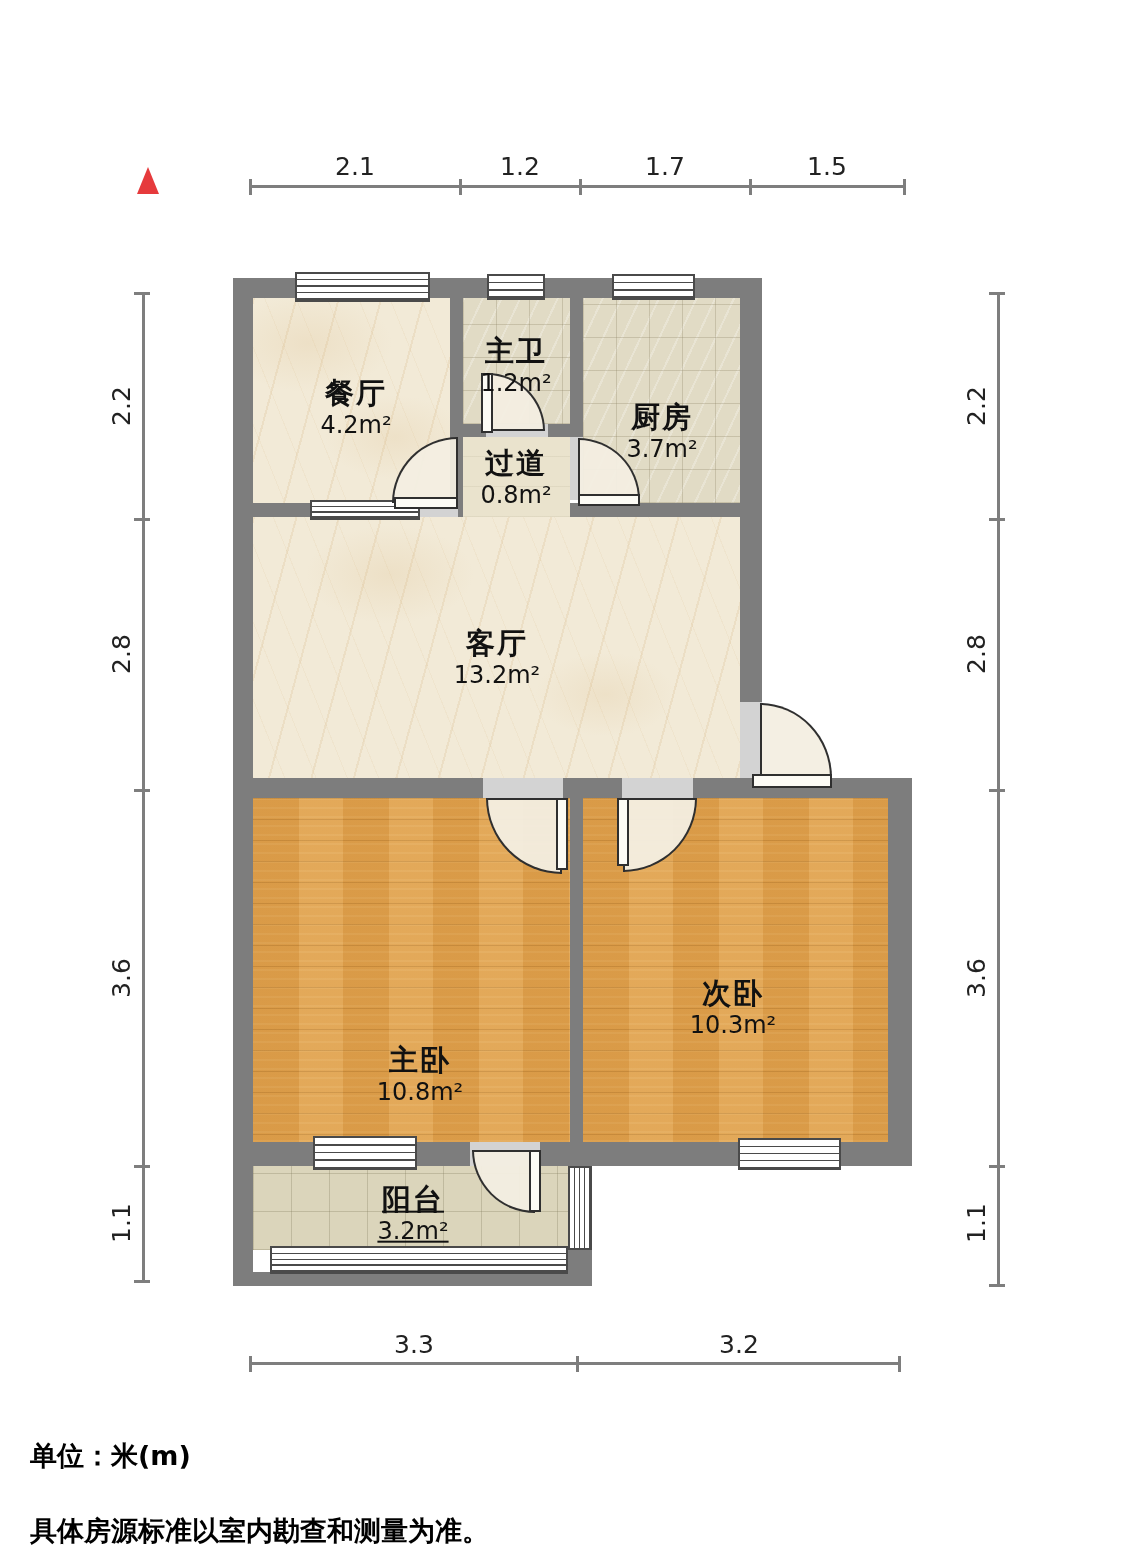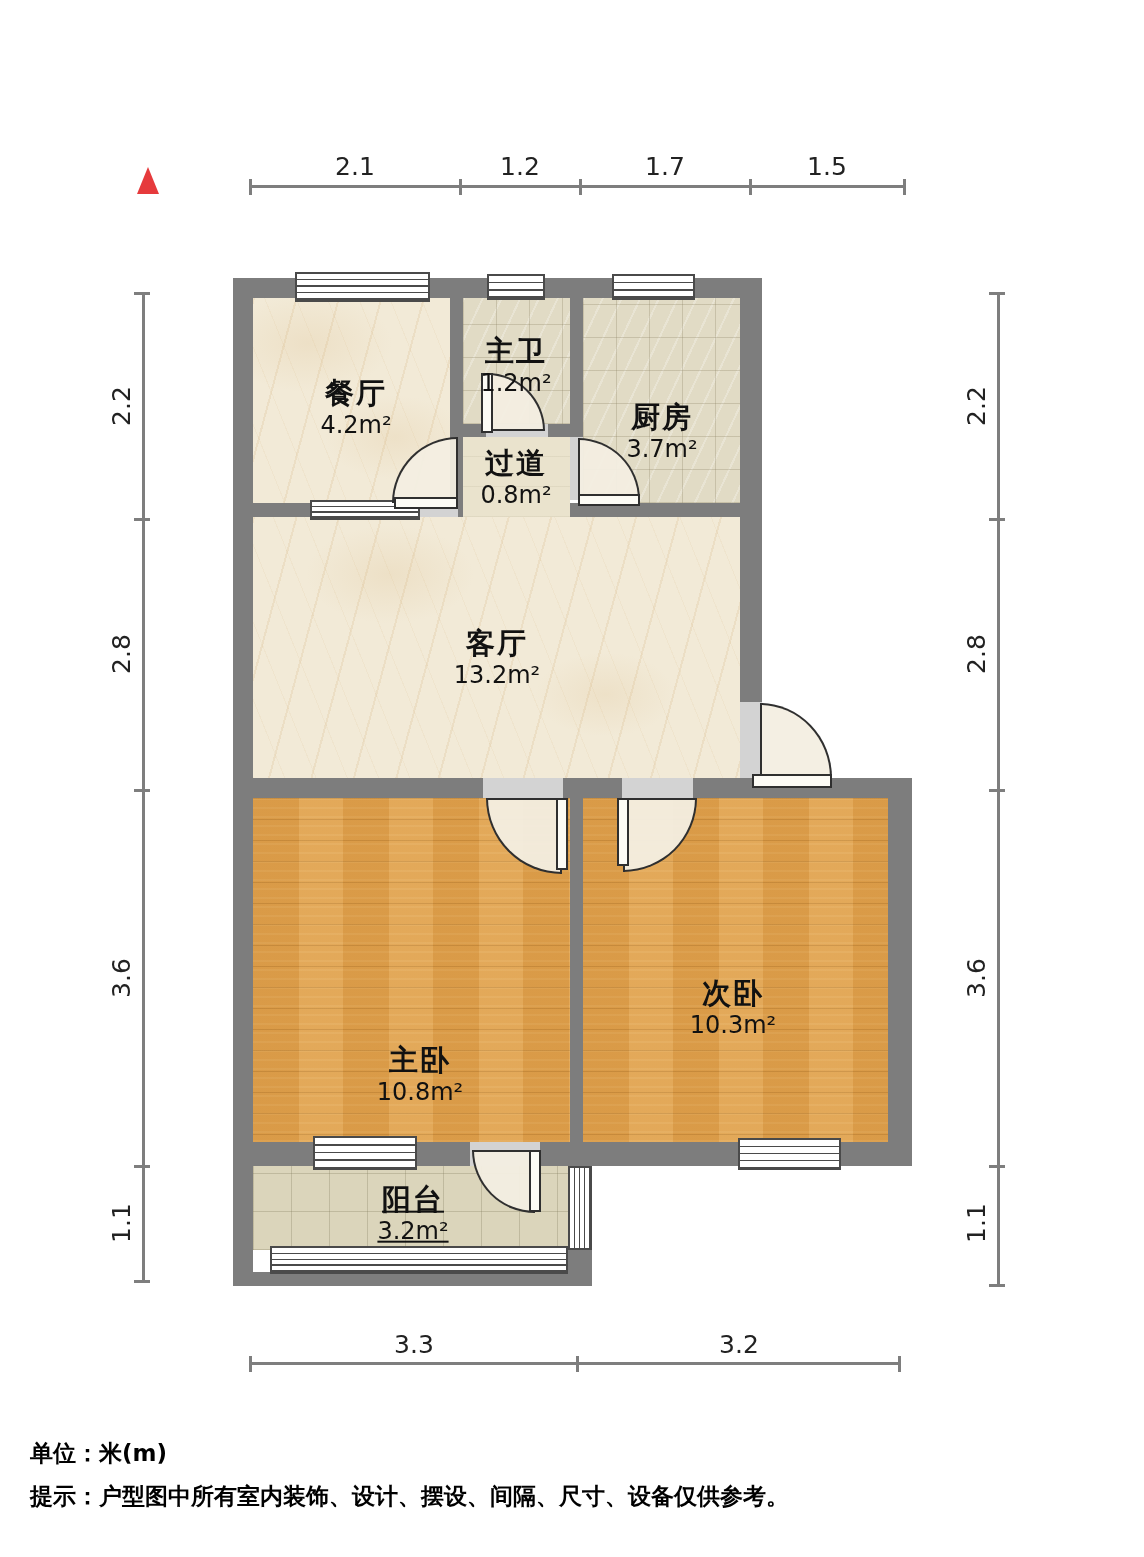--- a/index.html
+++ b/index.html
@@ -44,21 +44,21 @@
   .tick{position:absolute;background:#7e7e7e;}
   .dimlab{position:absolute;color:#222;font-size:25px;white-space:nowrap;transform:translate(-50%,-50%);}
   .dimlab.rot{transform:translate(-50%,-50%) rotate(-90deg);}
   
   .roomlab{position:absolute;transform:translate(-50%,-50%);text-align:center;color:#111;line-height:1.22;white-space:nowrap;}
   .roomlab .rn{font-size:29px;font-weight:700;letter-spacing:2px;}
   .roomlab .ra{font-size:24px;font-weight:400;}
   
   .compass{position:absolute;width:0;height:0;border-left:11px solid transparent;border-right:11px solid transparent;}
   
-  .foot{position:absolute;color:#000;font-size:23px;font-weight:700;white-space:nowrap;}
+  .foot{position:absolute;color:#000;font-size:27px;font-weight:700;white-space:nowrap;}
 </style>
 </head>
 <body>
 
 <div class="canvas">
 
   <div class="compass" style="left:137px;top:167px;border-bottom:27px solid #e63a3c;"></div>
 
   <div class="floor marble" style="left:253px;top:298px;width:197px;height:205px;"></div>
   <div class="floor tile" style="left:463px;top:298px;width:107px;height:126px;"></div>
@@ -192,15 +192,15 @@
   <div class="tick" style="left:989px;top:518px;width:16px;height:3px;"></div>
   <div class="tick" style="left:989px;top:789px;width:16px;height:3px;"></div>
   <div class="tick" style="left:989px;top:1165px;width:16px;height:3px;"></div>
   <div class="tick" style="left:989px;top:1284px;width:16px;height:3px;"></div>
   <div class="dimlab rot" style="left:976px;top:406px;">2.2</div>
   <div class="dimlab rot" style="left:976px;top:654px;">2.8</div>
   <div class="dimlab rot" style="left:976px;top:978px;">3.6</div>
   <div class="dimlab rot" style="left:976px;top:1223px;">1.1</div>
 
   <div class="foot" style="left:30px;top:1438px;">单位：米(m)</div>
-  <div class="foot" style="left:30px;top:1481px;">提示：户型图中所有室内装饰、设计、摆设、间隔、尺寸、设备仅供参考。</div>
+  <div class="foot" style="left:30px;top:1513px;">具体房源标准以室内勘查和测量为准。</div>
 
 </div>
 
 </body></html>

